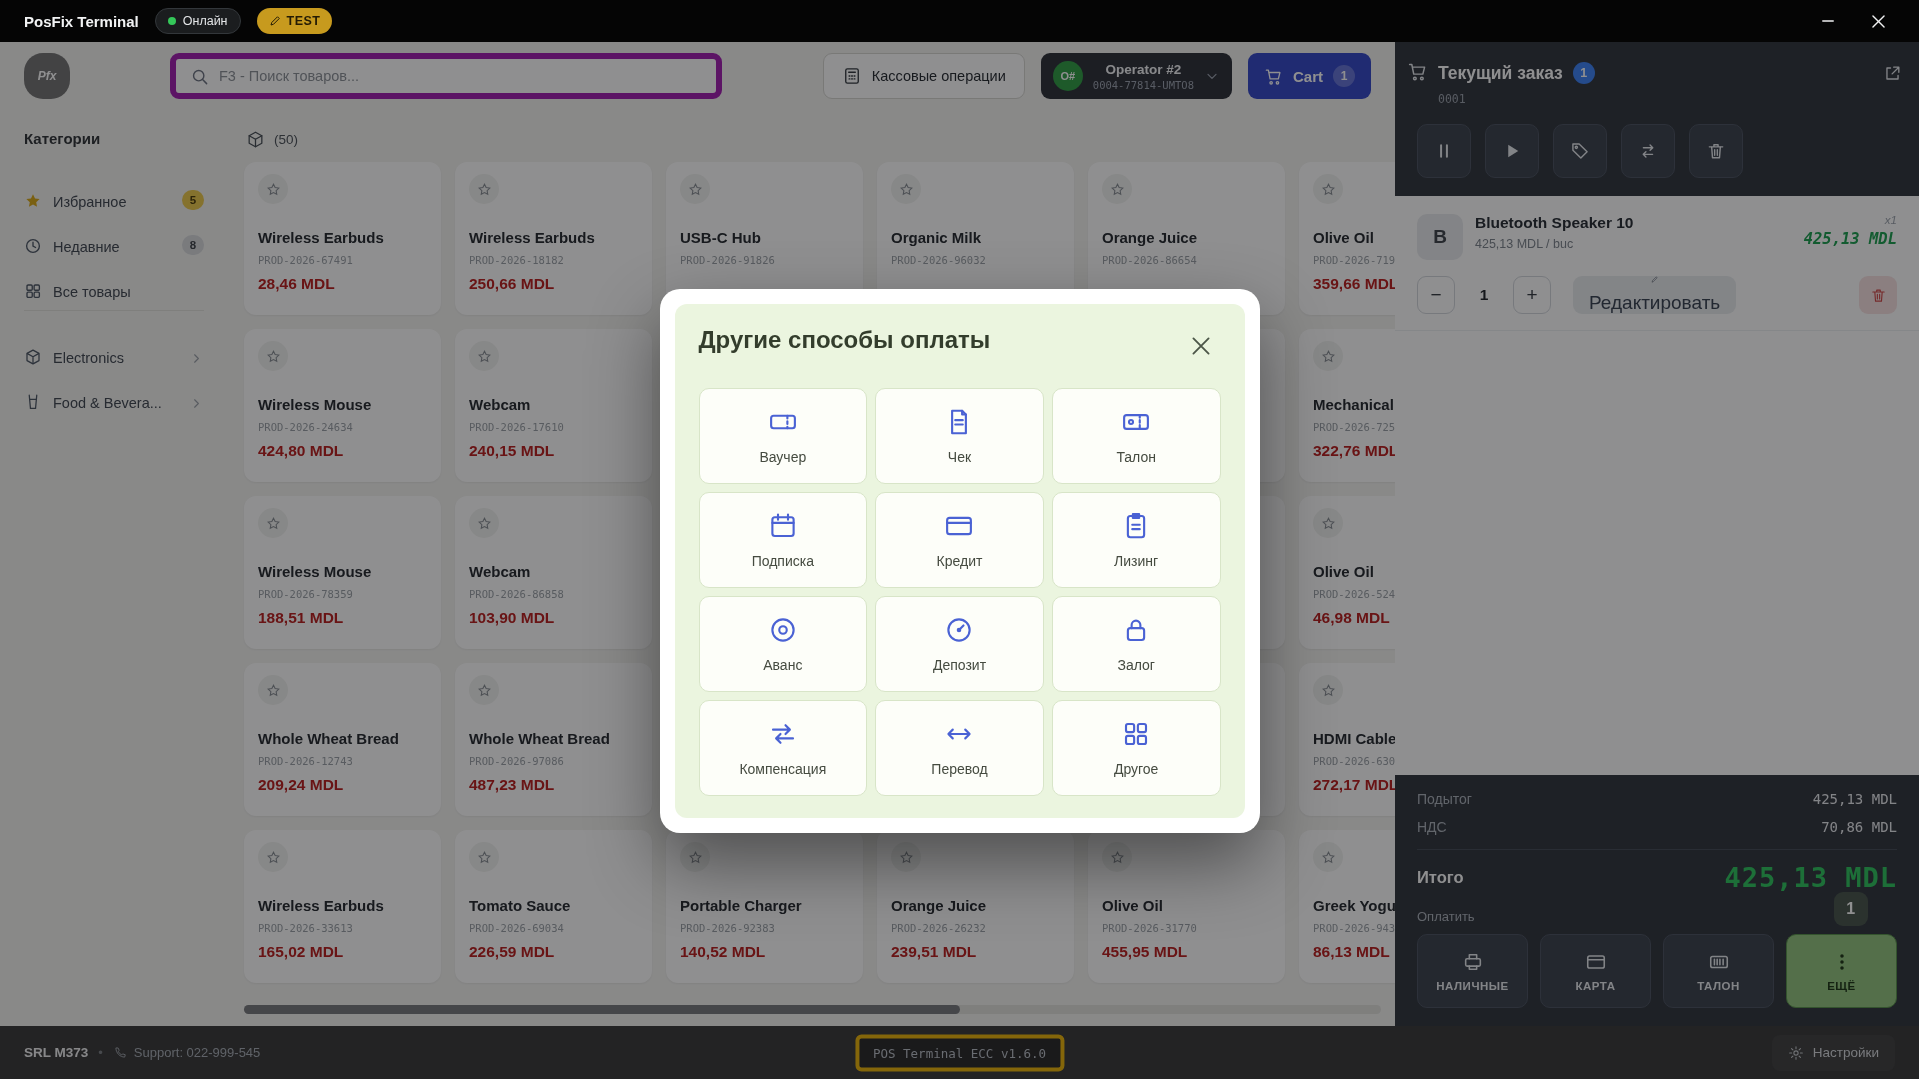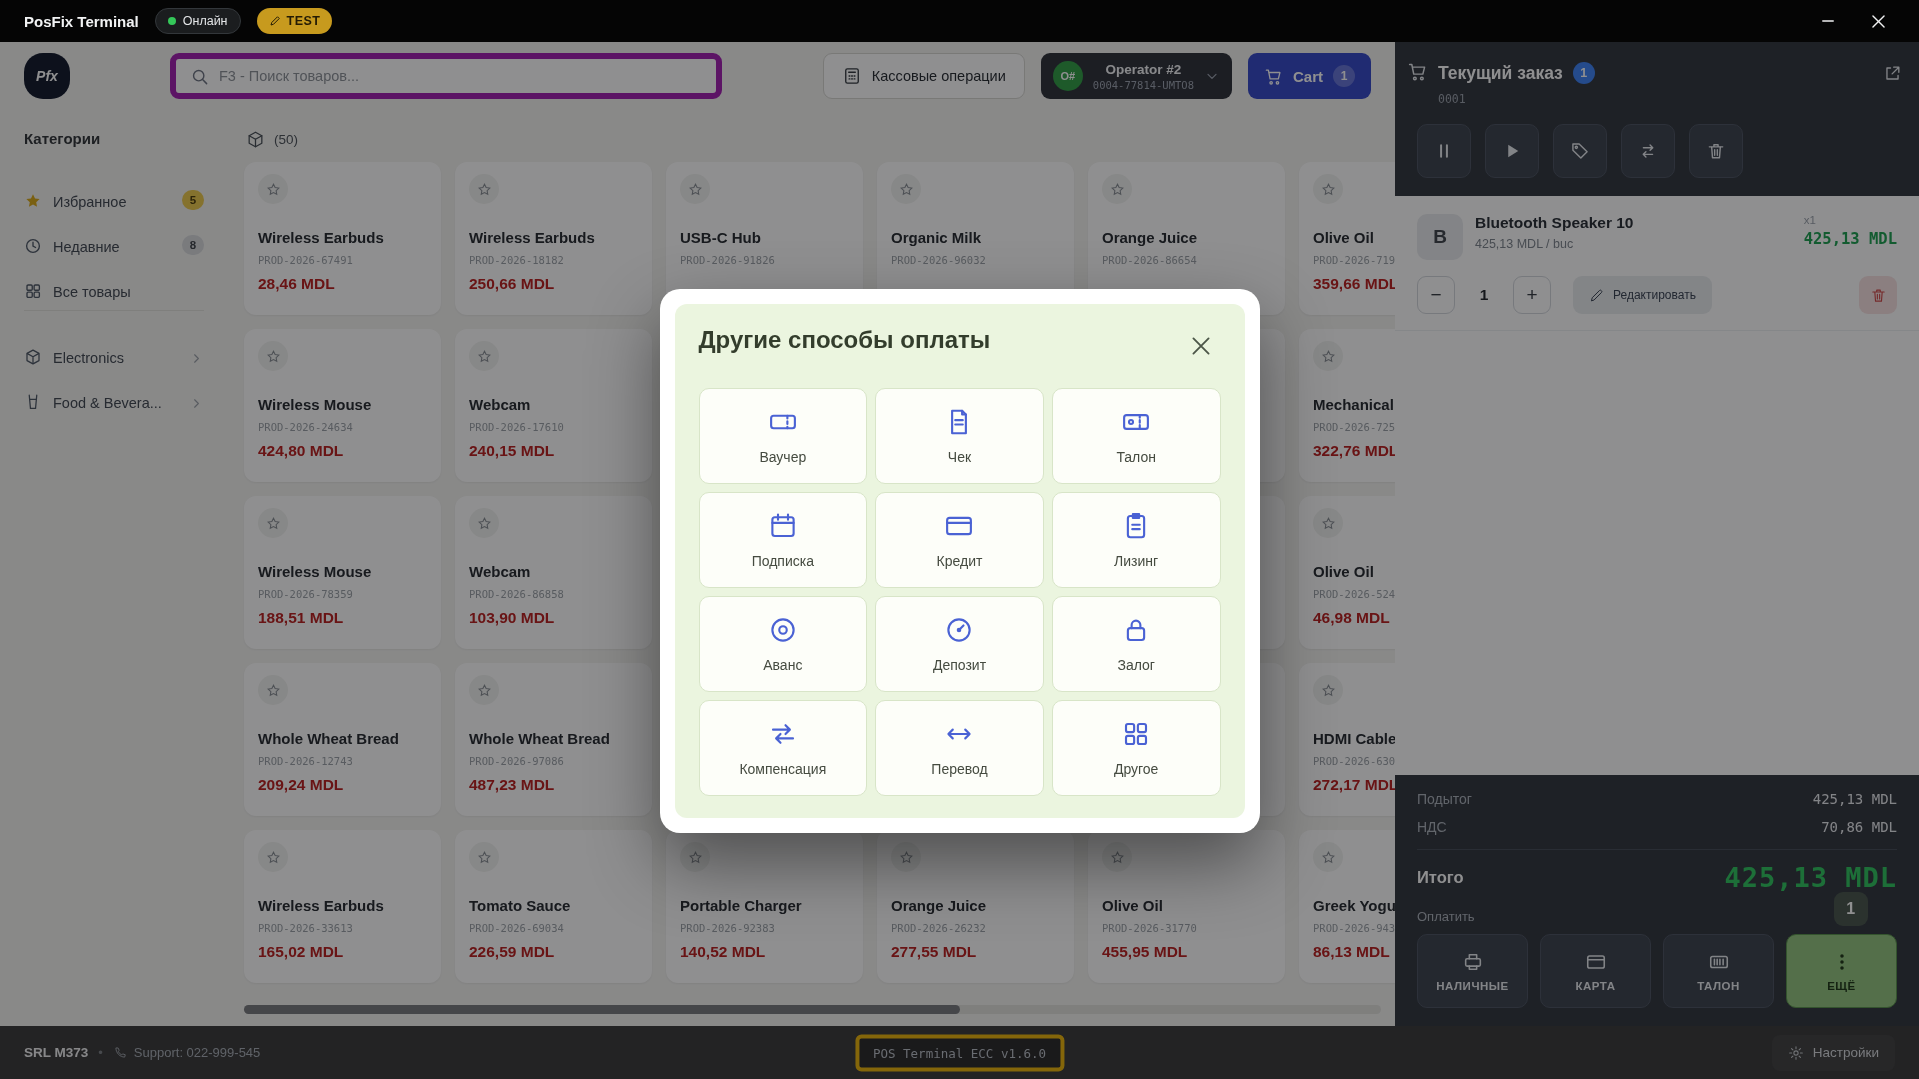--- a/index.html
+++ b/index.html
@@ -20,22 +20,22 @@
   .tb-online { background:#1b1d1f; border:1px solid #33373b; color:#e4e6e8; }
   .tb-dot { width:8px; height:8px; border-radius:50%; background:#34c759; }
   .tb-test { background:#c79a1e; color:#23180322; color:#241b04; font-weight:bold; letter-spacing:.5px; gap:6px; }
   .tb-spacer { flex:1; }
   .tb-btn { width:34px; height:34px; display:flex; align-items:center; justify-content:center; }
   .tb-btn svg { stroke:#f0f1f2; stroke-width:1.8; fill:none; stroke-linecap:round; }
 
   
   .main-left { position:absolute; top:42px; left:0; right:524px; bottom:53px; display:flex; flex-direction:column; }
   .app-header { height:68px; display:flex; align-items:center; padding:0 24px; }
-  .logo { width:46px; height:46px; border-radius:19px; background:#0f172a; color:#fff;
-    display:flex; align-items:center; justify-content:center; font-weight:bold; font-style:italic; font-size:14px; }
+  .logo { width:46px; height:46px; border-radius:19px; background:#737373; color:#fff;
+    display:flex; align-items:center; justify-content:center; font-weight:bold; font-style:italic; font-size:12px; }
   .search-wrap { margin-left:100px; width:552px; height:46px; background:#fff; border:6px solid #a21caf; border-radius:9px;
     display:flex; align-items:center; padding:0 14px; gap:10px; }
   .search-wrap svg { stroke:#6b7280; fill:none; stroke-width:1.8; stroke-linecap:round; }
   .search-input { border:none; outline:none; flex:1; font-size:14.5px; color:#333; background:transparent; }
   .search-input::placeholder { color:#8b9097; }
   .hdr-right { margin-left:auto; display:flex; align-items:center; gap:16px; }
   .cashops-btn { height:46px; display:flex; align-items:center; gap:10px; padding:0 18px; background:#fff;
     border:1px solid #d6d6d1; border-radius:9px; font-size:14.5px; color:#24292f; }
   .cashops-btn svg { stroke:#2f353c; fill:none; stroke-width:1.6; stroke-linecap:round; }
   .operator { height:46px; display:flex; align-items:center; gap:10px; padding:0 12px; background:#2b2f37; border-radius:9px; }
@@ -91,29 +91,29 @@
   .op-actions { display:flex; gap:14px; padding:10px 22px 18px; }
   .act-btn { width:54px; height:54px; border-radius:10px; background:#3a414c; border:1px solid #4a5260;
     display:flex; align-items:center; justify-content:center; }
   .op-cart { flex:1; background:#fff; min-height:0; }
   .ci { padding:18px 22px 16px; border-bottom:1px solid #edf0f2; }
   .ci-top { display:flex; gap:12px; }
   .ci-avatar { width:46px; height:46px; border-radius:10px; background:#e9ebee; color:#3d434b; font-size:19px; font-weight:bold;
     display:flex; align-items:center; justify-content:center; flex:none; }
   .ci-name { font-size:15.5px; font-weight:bold; color:#262c33; }
   .ci-unit { margin-top:5px; font-size:12.5px; color:#7c838c; }
-  .ci-right { margin-left:auto; text-align:left; }
+  .ci-right { margin-left:auto; text-align:right;font-style:italic; }
   .ci-x { font-size:11.5px; color:#9aa1ab; }
   .ci-total { margin-top:4px; font-size:15.5px; font-weight:bold; color:#1aa04f; font-family:"DejaVu Sans Mono", monospace; }
   .ci-ctrl { display:flex; align-items:center; gap:12px; margin-top:16px; }
   .qty-btn { width:38px; height:38px; border:1px solid #d3d7dc; border-radius:9px; background:#fff; font-size:19px; color:#343a41;
     display:flex; align-items:center; justify-content:center; }
   .qty-val { width:34px; text-align:center; font-size:15.5px; font-weight:bold; color:#1e2329; }
   .edit-btn { height:38px; display:flex; align-items:center; gap:9px; padding:0 16px; background:#e9ecef; border-radius:9px;
-    font-size:12px; color:#374151; margin-left:10px; }
+    font-size:19px; color:#374151; margin-left:10px;flex-direction:column; }
   .edit-btn svg { stroke:#374151; fill:none; stroke-width:1.6; stroke-linecap:round; stroke-linejoin:round; }
   .ci-del { width:38px; height:38px; border-radius:9px; background:#f7e2e2; margin-left:auto;
     display:flex; align-items:center; justify-content:center; }
   .ci-del svg { stroke:#d04545; fill:none; stroke-width:1.6; stroke-linecap:round; stroke-linejoin:round; }
 
   .op-summary { padding:16px 22px 18px; }
   .sum-row { display:flex; align-items:center; margin-bottom:12px; }
   .sum-label { font-size:14px; color:#aab1ba; }
   .sum-val { margin-left:auto; font-size:14px; color:#e8eaee; font-family:"DejaVu Sans Mono", monospace; }
   .sum-sep { border-top:1px solid #434a55; margin:14px 0 12px; }
@@ -594,21 +594,21 @@
           </div>
 
           <div class="pcard">
             <div class="fav">
               <svg viewBox="0 0 24 24" width="15" height="15">
                 <path d="M12 3.5l2.6 5.3 5.9.9-4.3 4.1 1 5.9-5.2-2.8-5.2 2.8 1-5.9L3.5 9.7l5.9-.9z" fill="none" stroke="#868c93" stroke-width="1.7"></path>
               </svg>
             </div>
             <div class="pname">Orange Juice</div>
             <div class="pcode">PROD-2026-26232</div>
-            <div class="pprice">277,55 MDL</div>
+            <div class="pprice">239,51 MDL</div>
           </div>
 
           <div class="pcard">
             <div class="fav">
               <svg viewBox="0 0 24 24" width="15" height="15">
                 <path d="M12 3.5l2.6 5.3 5.9.9-4.3 4.1 1 5.9-5.2-2.8-5.2 2.8 1-5.9L3.5 9.7l5.9-.9z" fill="none" stroke="#868c93" stroke-width="1.7"></path>
               </svg>
             </div>
             <div class="pname">Olive Oil</div>
             <div class="pcode">PROD-2026-31770</div>

